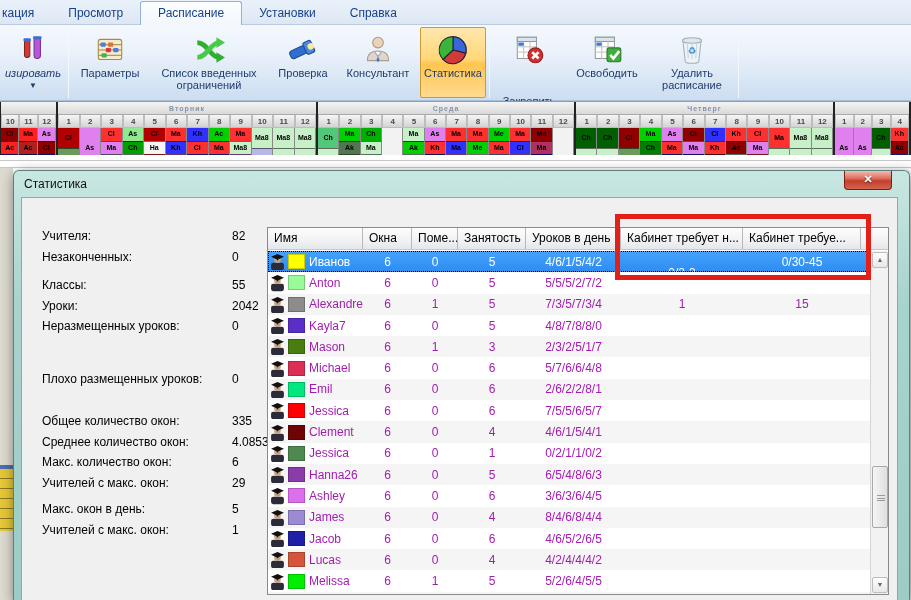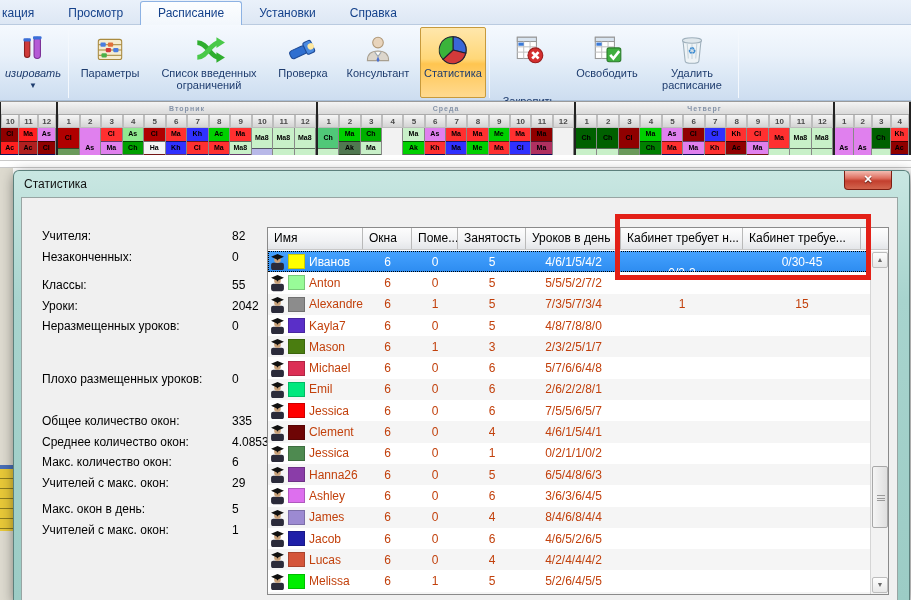--- a/index.html
+++ b/index.html
@@ -79,21 +79,21 @@
 
   
   #tbl { position:absolute; left:245px; top:29px; width:622px; height:368px;
     background:#fff; border:1px solid #8a8a8a; overflow:hidden; }
   #tbl-head { display:flex; height:22px;
     background:linear-gradient(180deg,#FDFDFD,#F1F2F4 60%,#E4E6E9);
     border-bottom:1px solid #C8C8C8; }
   .hcell { font-size:12px; color:#000; padding:3px 4px 0 6px; border-right:1px solid #B9B9B9;
     white-space:nowrap; overflow:hidden; }
   #tbl-body { position:absolute; left:0; top:23px; right:18px; bottom:0; overflow:hidden; }
-  .trow { display:flex; height:21.3px; align-items:center; font-size:12px; color:#c2410c; }
+  .trow { display:flex; height:21.3px; align-items:center; font-size:12px; color:#a21caf; }
   .trow.alt { background:#F5F5F5; }
   .trow.selected { background:linear-gradient(180deg,#45A2FF,#2D8CF0); color:#fff;
     outline:1px dotted #000; outline-offset:-1px; }
   .tcell { white-space:nowrap; overflow:hidden; }
   .tcell.c { text-align:center; }
   .namecell { display:flex; align-items:center; height:100%; }
   .picon { width:15px; height:17px; margin-left:2px; flex:0 0 15px; }
   .swatch { width:17px; height:15px; margin-left:3px; margin-right:4px;
     border:1px solid rgba(0,0,0,.2); flex:0 0 17px; }
 

